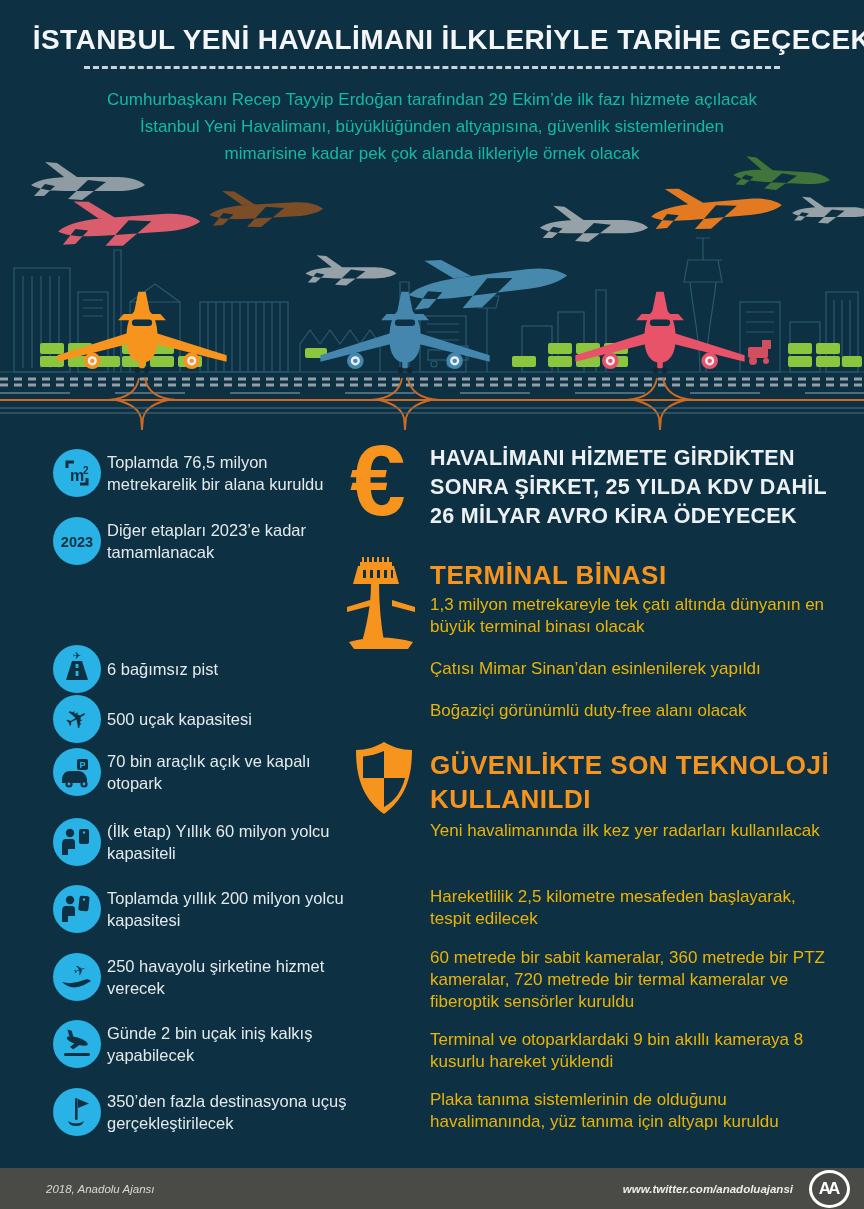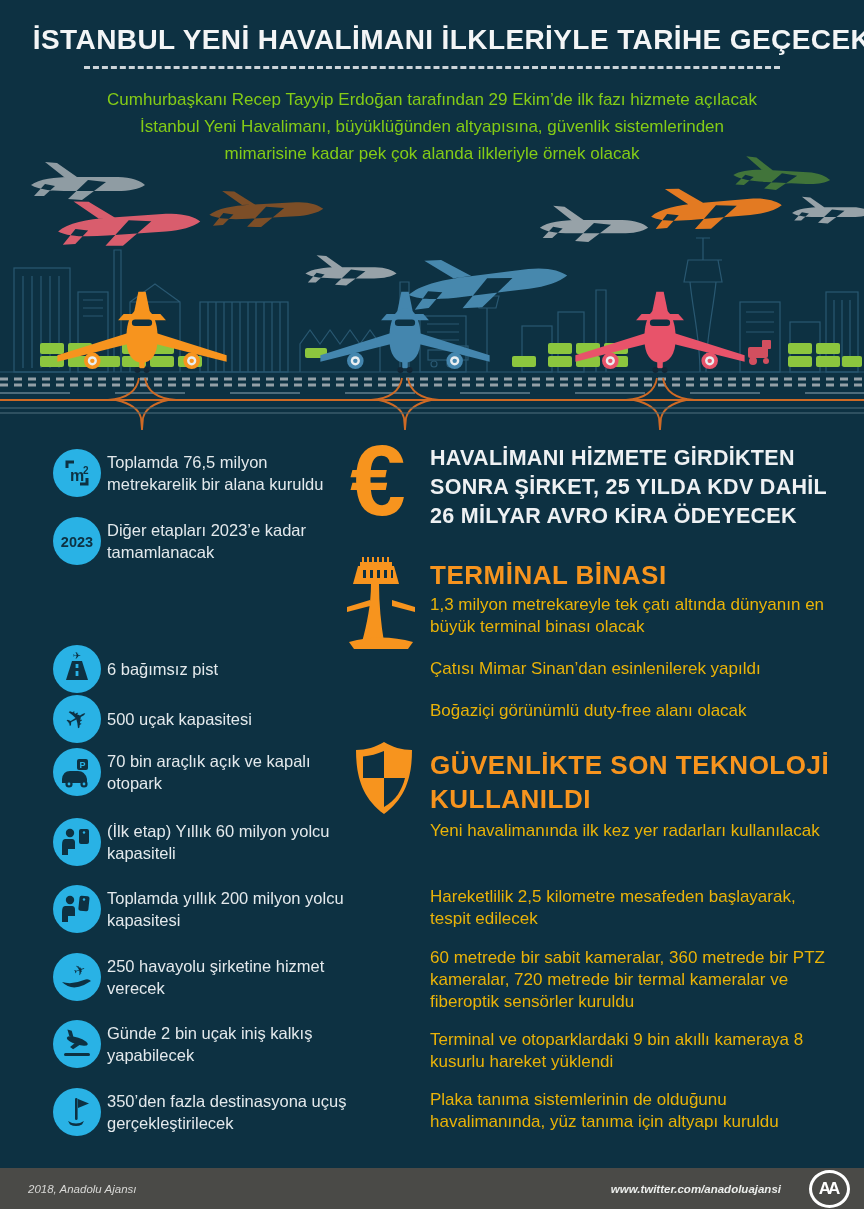--- a/index.html
+++ b/index.html
@@ -1,21 +1,21 @@
 <!DOCTYPE html>
 <html><head>
 <meta charset="utf-8">
 <style>
   html,body{margin:0;padding:0;background:#0d3142;}
   .page{position:relative;width:864px;height:1209px;background:#0d3142;overflow:hidden;
         font-family:"Liberation Sans",sans-serif;padding-left:40px;}
   .title{position:absolute;top:24px;left:0;right:0;text-align:center;color:#f3f5f6;
          font-size:28px;font-weight:bold;letter-spacing:.4px;white-space:nowrap;}
   .dashes{position:absolute;top:66px;left:84px;width:696px;border-top:3px dashed #ccd4d9;}
-  .intro{position:absolute;top:86px;left:102px;width:660px;text-align:center;color:#84cc16;
+  .intro{position:absolute;top:86px;left:102px;width:660px;text-align:center;color:#14b8a6;
          font-size:17px;line-height:27px;}
   .illu{position:absolute;top:150px;left:0;width:864px;height:280px;}
   .stat{position:absolute;left:53px;display:flex;align-items:center;width:330px;min-height:48px;}
   .bubble{width:48px;height:48px;border-radius:50%;background:#29b2e5;flex:0 0 48px;
           display:flex;align-items:center;justify-content:center;}
   .bubble svg{display:block;}
   .stat .txt{color:#e3e9ec;font-size:16.5px;line-height:22px;width:245px;margin-left:6px;}
   .s1{top:449px}.s2{top:517px}.s3{top:585px}.s4{top:645px}.s5{top:695px}.s6{top:748px}
   .s7{top:818px}.s8{top:885px}.s9{top:953px}.s10{top:1020px}.s11{top:1088px}
   .euro{position:absolute;left:350px;top:440px;color:#f7941e;font-size:100px;font-weight:bold;
@@ -26,22 +26,22 @@
   .term-h{position:absolute;left:430px;top:560px;color:#f7941e;font-size:26px;font-weight:bold;
           letter-spacing:.5px;}
   .shield-icon{position:absolute;left:352px;top:740px;}
   .sec-h{position:absolute;left:430px;top:748px;color:#f7941e;font-size:26px;font-weight:bold;
          line-height:34px;letter-spacing:.5px;}
   .para{position:absolute;left:430px;width:395px;color:#eab308;font-size:17px;line-height:22px;}
   .tp1{top:594px}.tp2{top:658px}.tp3{top:700px}
   .sp1{top:820px}.sp2{top:886px}.sp3{top:947px}.sp4{top:1029px}.sp5{top:1089px}
   .footer{position:absolute;left:0;top:1168px;width:864px;height:41px;background:#4a4a47;
           display:flex;align-items:center;}
-  .credit{margin-left:28px;color:#d8d8d6;font-size:11.5px;font-style:italic;}
-  .fright{margin-left:auto;display:flex;align-items:center;gap:28px;margin-right:14px;}
+  .credit{margin-left:46px;color:#d8d8d6;font-size:11.5px;font-style:italic;}
+  .fright{margin-left:auto;display:flex;align-items:center;gap:16px;margin-right:14px;}
   .twitter{color:#eceeec;font-size:11.5px;font-style:italic;font-weight:bold;}
   .aa-logo{width:32px;height:32px;border:3px solid #fff;border-radius:50%;display:flex;
            align-items:center;justify-content:center;color:#fff;font-weight:bold;font-size:17px;
            letter-spacing:-3px;padding-right:3px;box-sizing:content-box;}
 </style>
 </head>
 <body>
 
 <div class="page">
 

